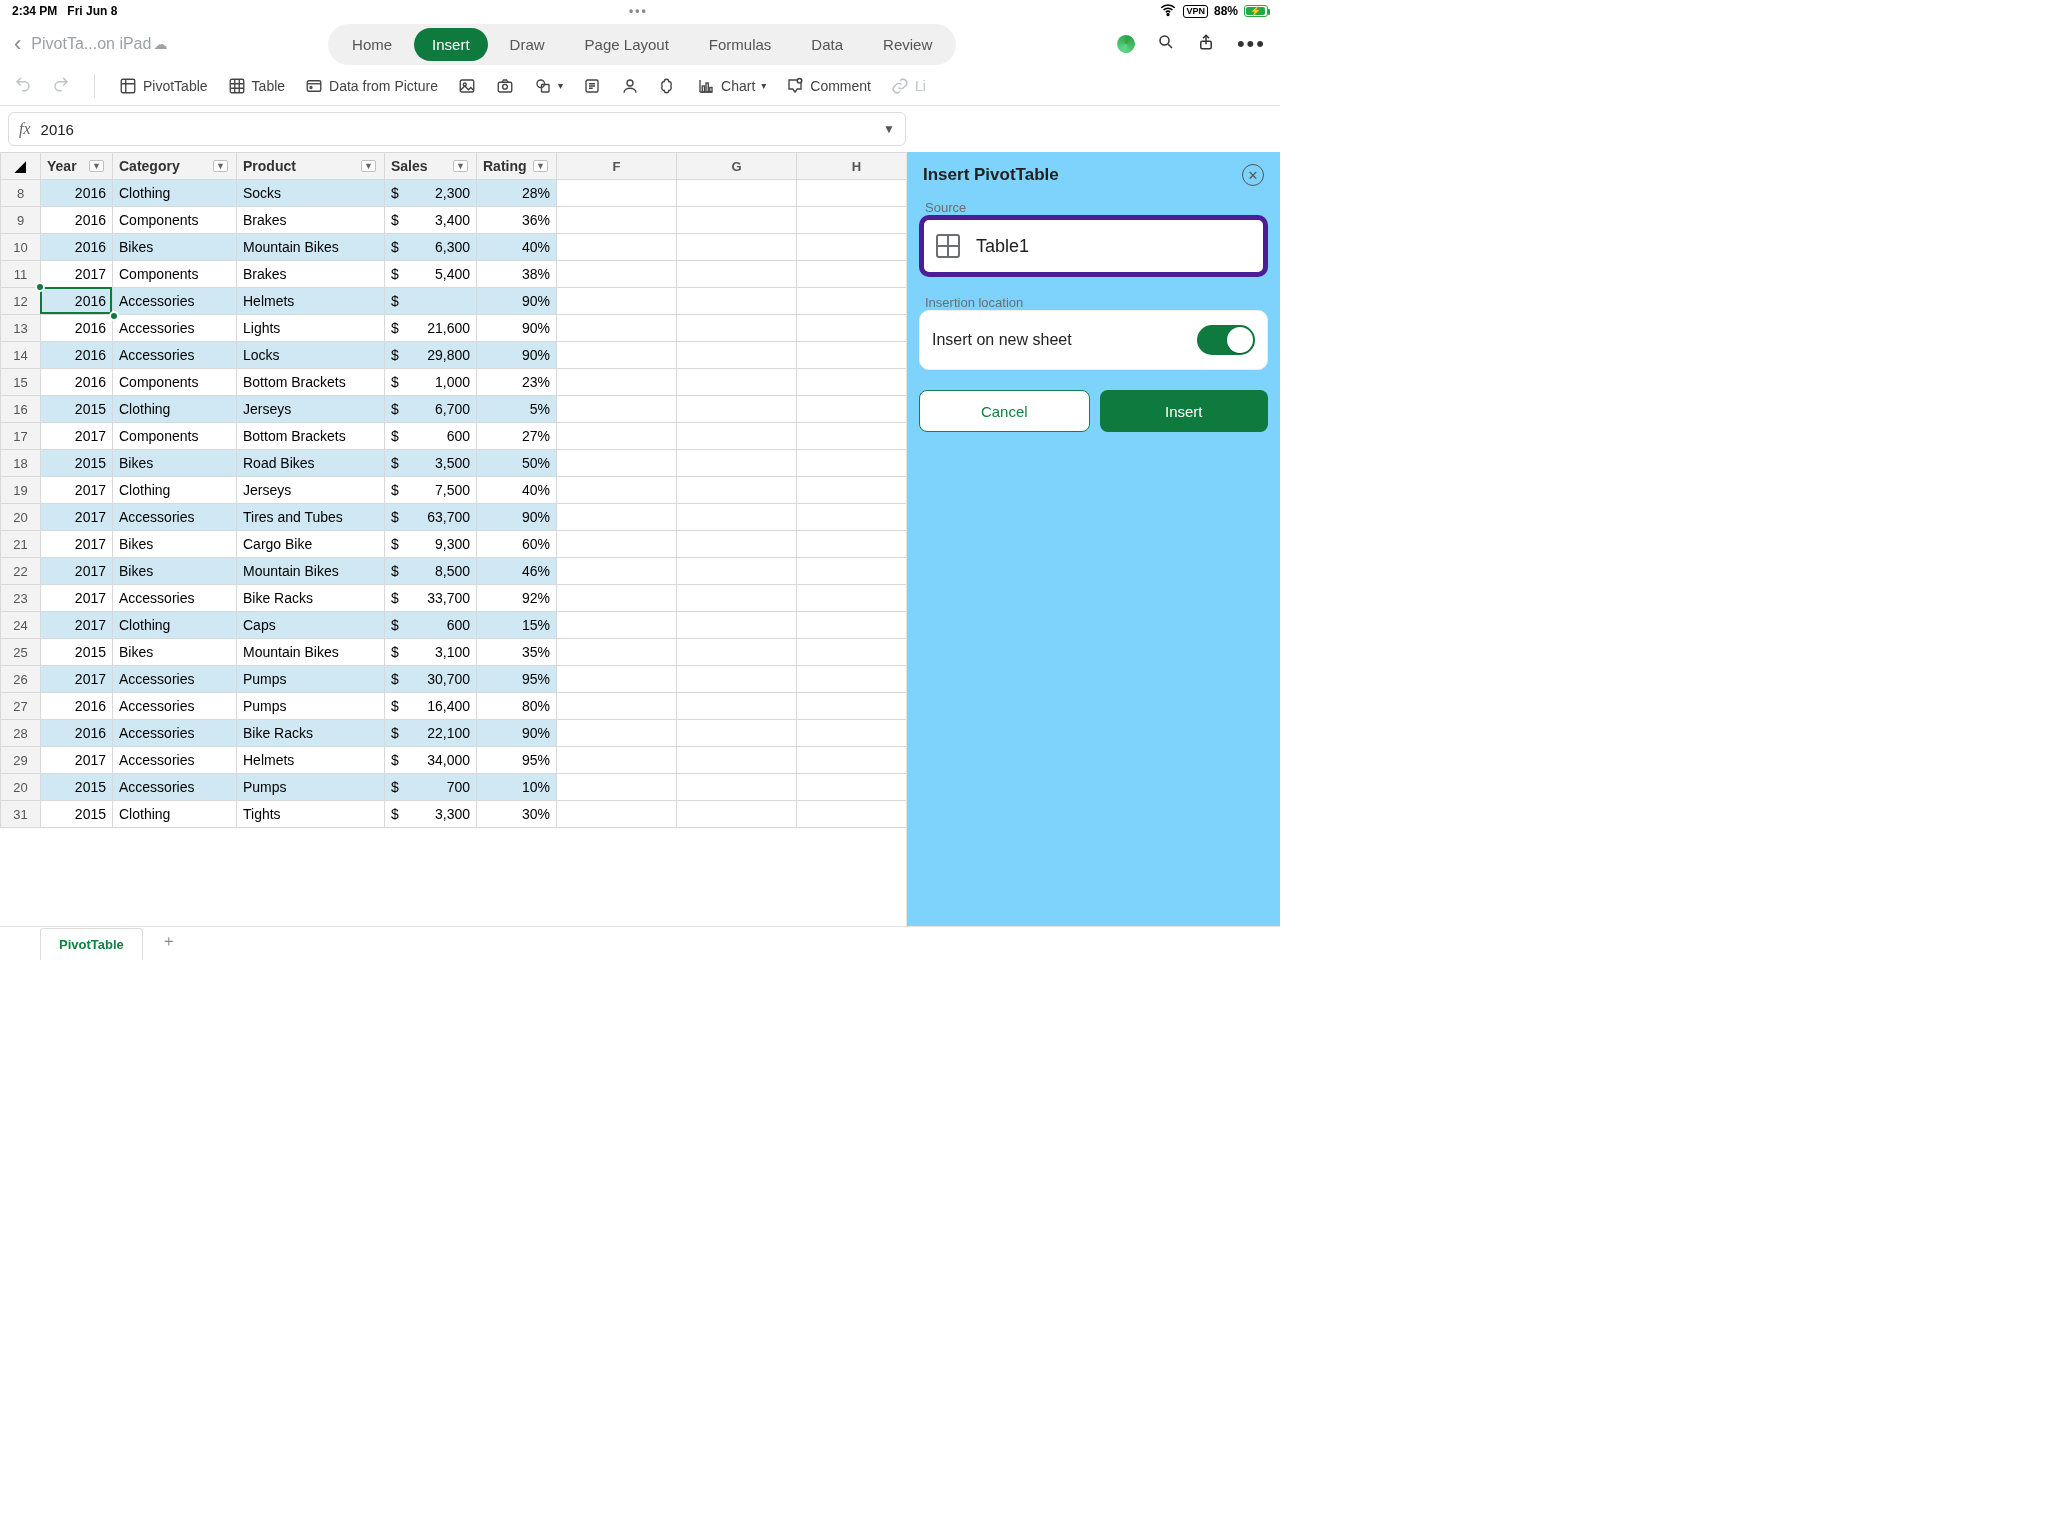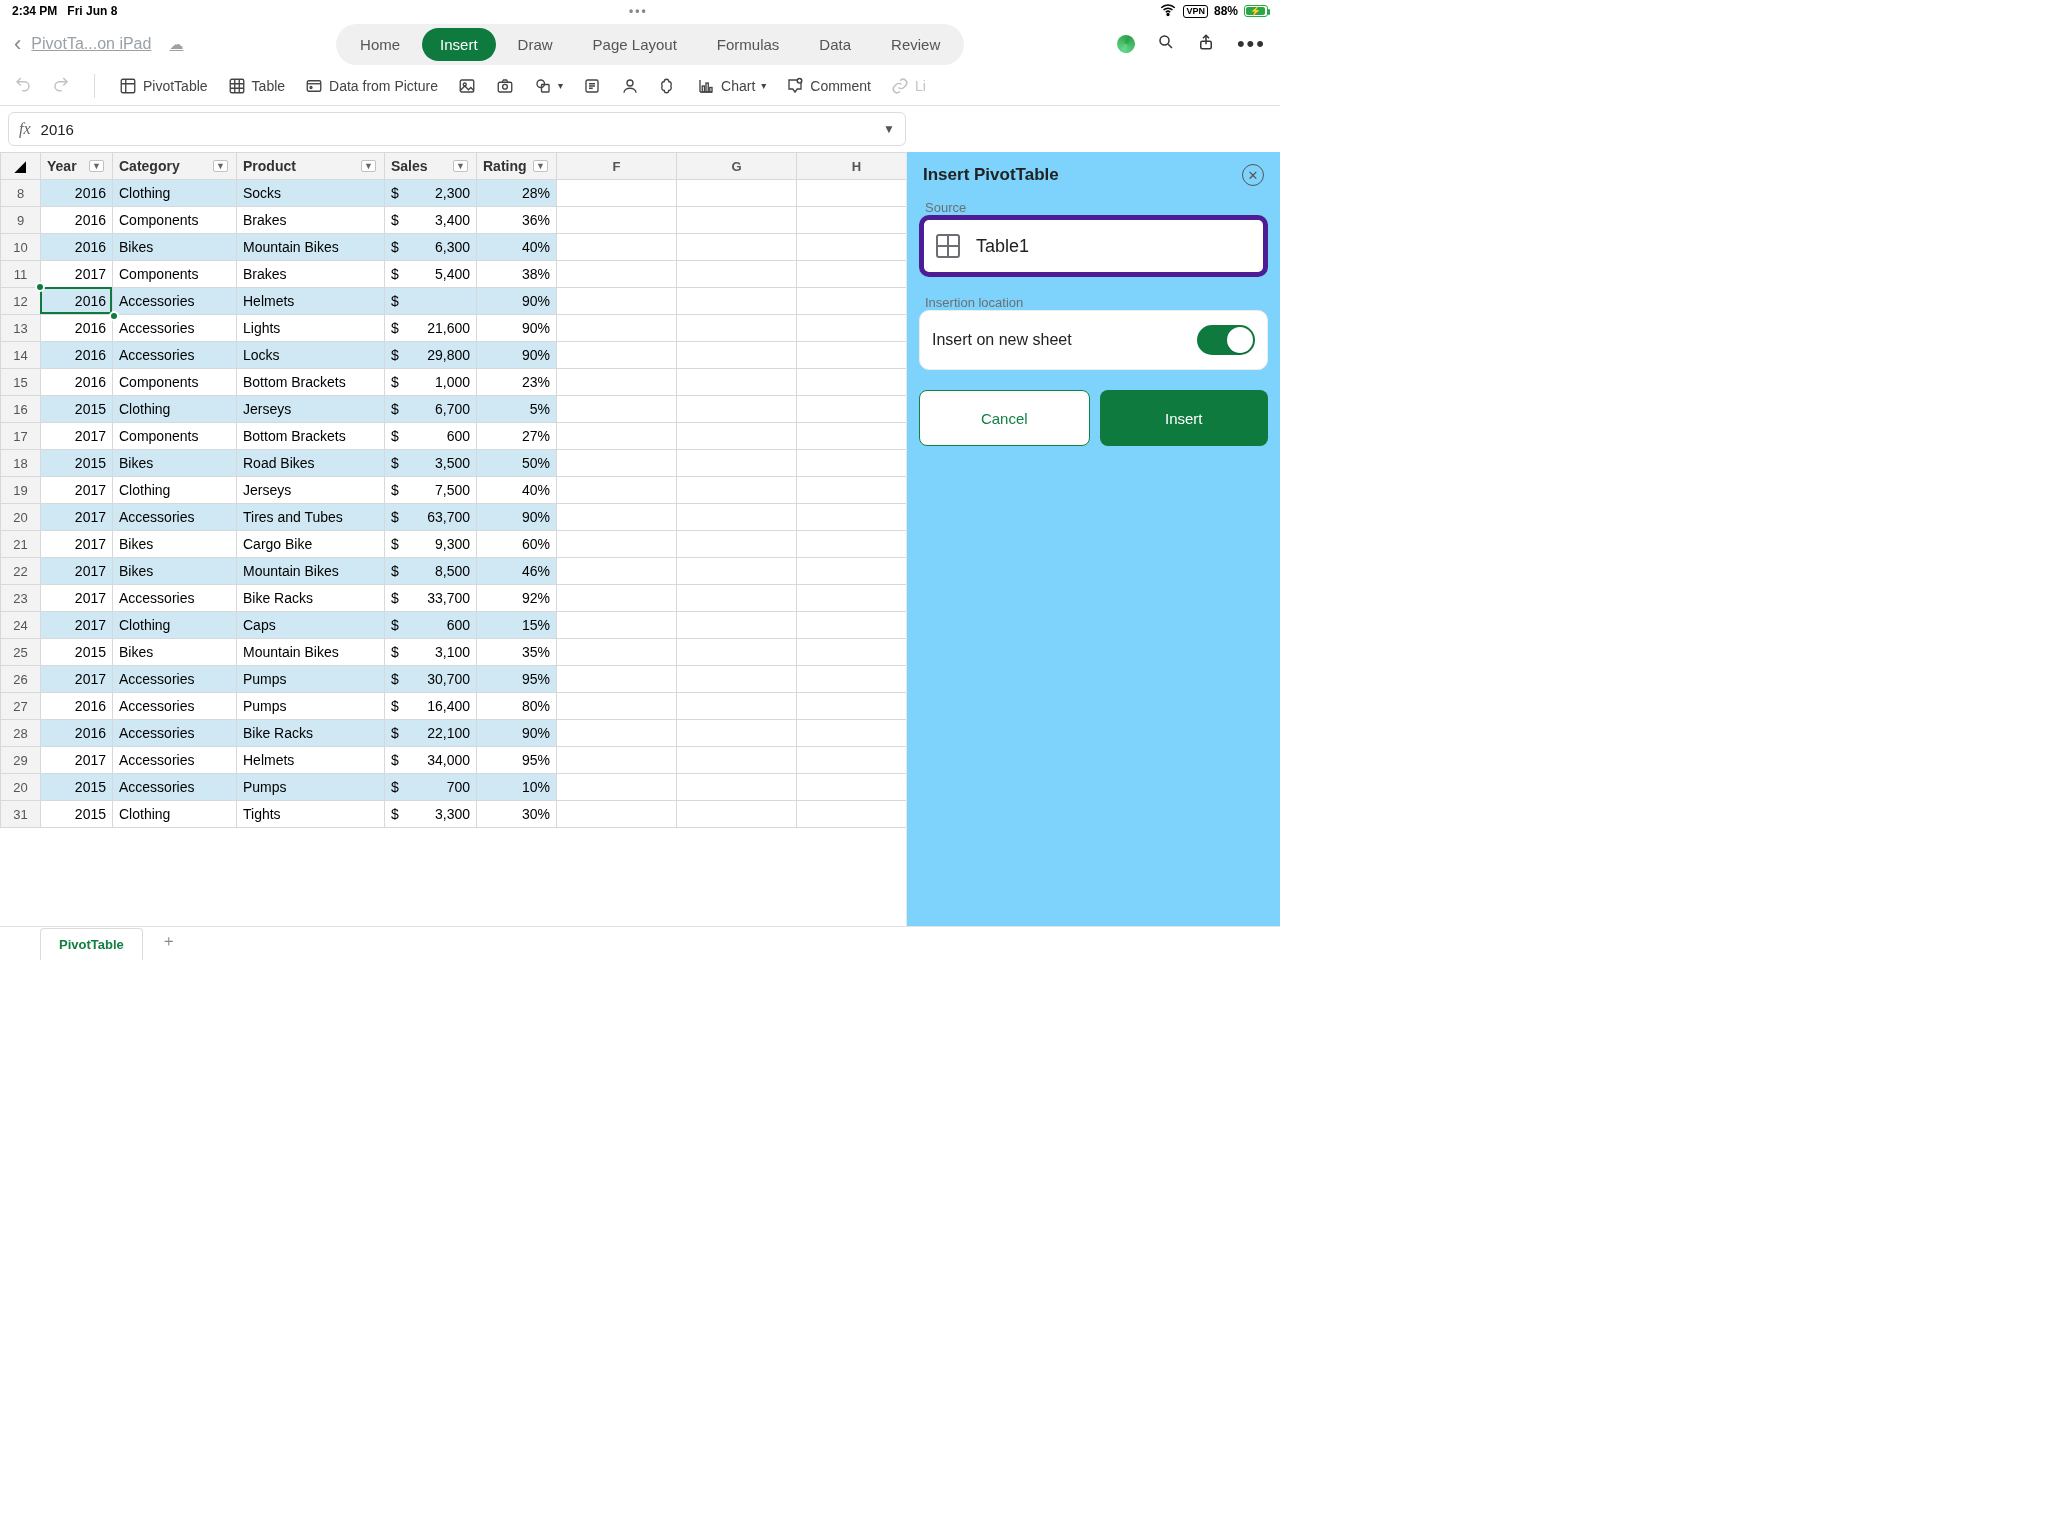--- a/index.html
+++ b/index.html
@@ -11,21 +11,21 @@
   .status-right { display: flex; align-items: center; gap: 6px; }
   .vpn-badge { border: 1px solid #000; border-radius: 3px; font-size: 9px; padding: 0 2px; line-height: 11px; }
   .battery-shell { width: 24px; height: 12px; border: 1px solid #28a745; border-radius: 3px; position: relative; display: inline-flex; align-items: center; justify-content: center; }
   .battery-shell::after { content: ""; position: absolute; right: -3px; top: 3px; width: 2px; height: 6px; background: #28a745; border-radius: 1px; }
   .battery-fill { position: absolute; left: 1px; top: 1px; bottom: 1px; width: 88%; background: #28a745; border-radius: 2px; }
   .battery-bolt { position: relative; color: #fff; font-size: 9px; z-index: 1; }
 
   
   .title-row { height: 44px; display: flex; align-items: center; padding: 0 14px; gap: 10px; }
   .back-chevron { font-size: 22px; color: #888; }
-  .doc-title { color: #9aa1a7; font-size: 16px; flex: 0 0 auto; display: flex; align-items: center; gap: 18px; text-decoration: underline; }
+  .doc-title { color: #9aa1a7; font-size: 16px; flex: 0 0 auto; display: flex; align-items: center; gap: 2px; }
   .doc-title .cloud-icon { font-size: 14px; color: #9aa1a7; }
   .ribbon-tabs { flex: 1; display: flex; justify-content: center; }
   .ribbon-pill { background: #f0f0f0; border-radius: 24px; display: flex; padding: 4px 6px; gap: 4px; align-items: center; max-width: 680px; overflow: hidden; }
   .ribbon-tab { padding: 8px 18px; border-radius: 20px; font-size: 15px; color: #555; white-space: nowrap; }
   .ribbon-tab.active { background: #0f7a3e; color: #fff; font-weight: 500; }
   .title-actions { display: flex; align-items: center; gap: 22px; font-size: 18px; color: #333; }
   .copilot-icon { width: 18px; height: 18px; border-radius: 50%; background: conic-gradient(#2ea24a, #64d78a, #2ea24a); transform: rotate(20deg); }
 
   
   .toolbar { height: 40px; display: flex; align-items: center; padding: 0 14px; gap: 20px; border-bottom: 1px solid #e3e3e3; font-size: 14px; color: #444; }
@@ -53,21 +53,21 @@
   .src-grid-icon { width: 24px; height: 24px; border: 2px solid #6b6f73; border-radius: 3px; background:
     linear-gradient(#6b6f73, #6b6f73) 50% 0 / 2px 100% no-repeat,
     linear-gradient(#6b6f73, #6b6f73) 0 50% / 100% 2px no-repeat; }
   .src-name { font-size: 18px; color: #222; }
   .loc-label { font-size: 13px; color: #6b6f73; padding: 8px 6px 0 6px; }
   .insert-card { background: #fff; border-radius: 10px; padding: 14px 12px; display: flex; align-items: center; justify-content: space-between; border: 1px solid #ececec; }
   .insert-card .txt { font-size: 16px; color: #222; }
   .toggle { width: 58px; height: 30px; border-radius: 16px; background: #0f7a3e; position: relative; }
   .toggle .knob { position: absolute; width: 26px; height: 26px; background: #fff; border-radius: 50%; top: 2px; right: 2px; box-shadow: 0 1px 2px rgba(0,0,0,.2); }
   .btn-row { display: flex; gap: 10px; margin-top: 10px; }
-  .sp-btn { flex: 1; height: 56px; border-radius: 8px; display: flex; align-items: center; justify-content: center; font-size: 15px; font-weight: 500; }
+  .sp-btn { flex: 1; height: 42px; border-radius: 8px; display: flex; align-items: center; justify-content: center; font-size: 15px; font-weight: 500; }
   .btn-cancel { background: #fff; border: 1.5px solid #108043; color: #108043; }
   .btn-insert { background: #0f7a3e; color: #fff; }
 
   
   .sheet-tabs { height: 34px; display: flex; align-items: flex-end; border-top: 1px solid #e3e3e3; padding: 0 40px; gap: 6px; }
   .sheet-tab { border: 1px solid #dcdcdc; border-bottom: none; border-radius: 4px 4px 0 0; padding: 8px 18px; font-size: 13px; color: #108043; font-weight: 600; background: #fff; }
   .sheet-add { padding: 8px 12px; font-size: 16px; color: #888; }
 
   
   table.grid { border-collapse: collapse; table-layout: fixed; width: 100%; font-size: 14px; }

